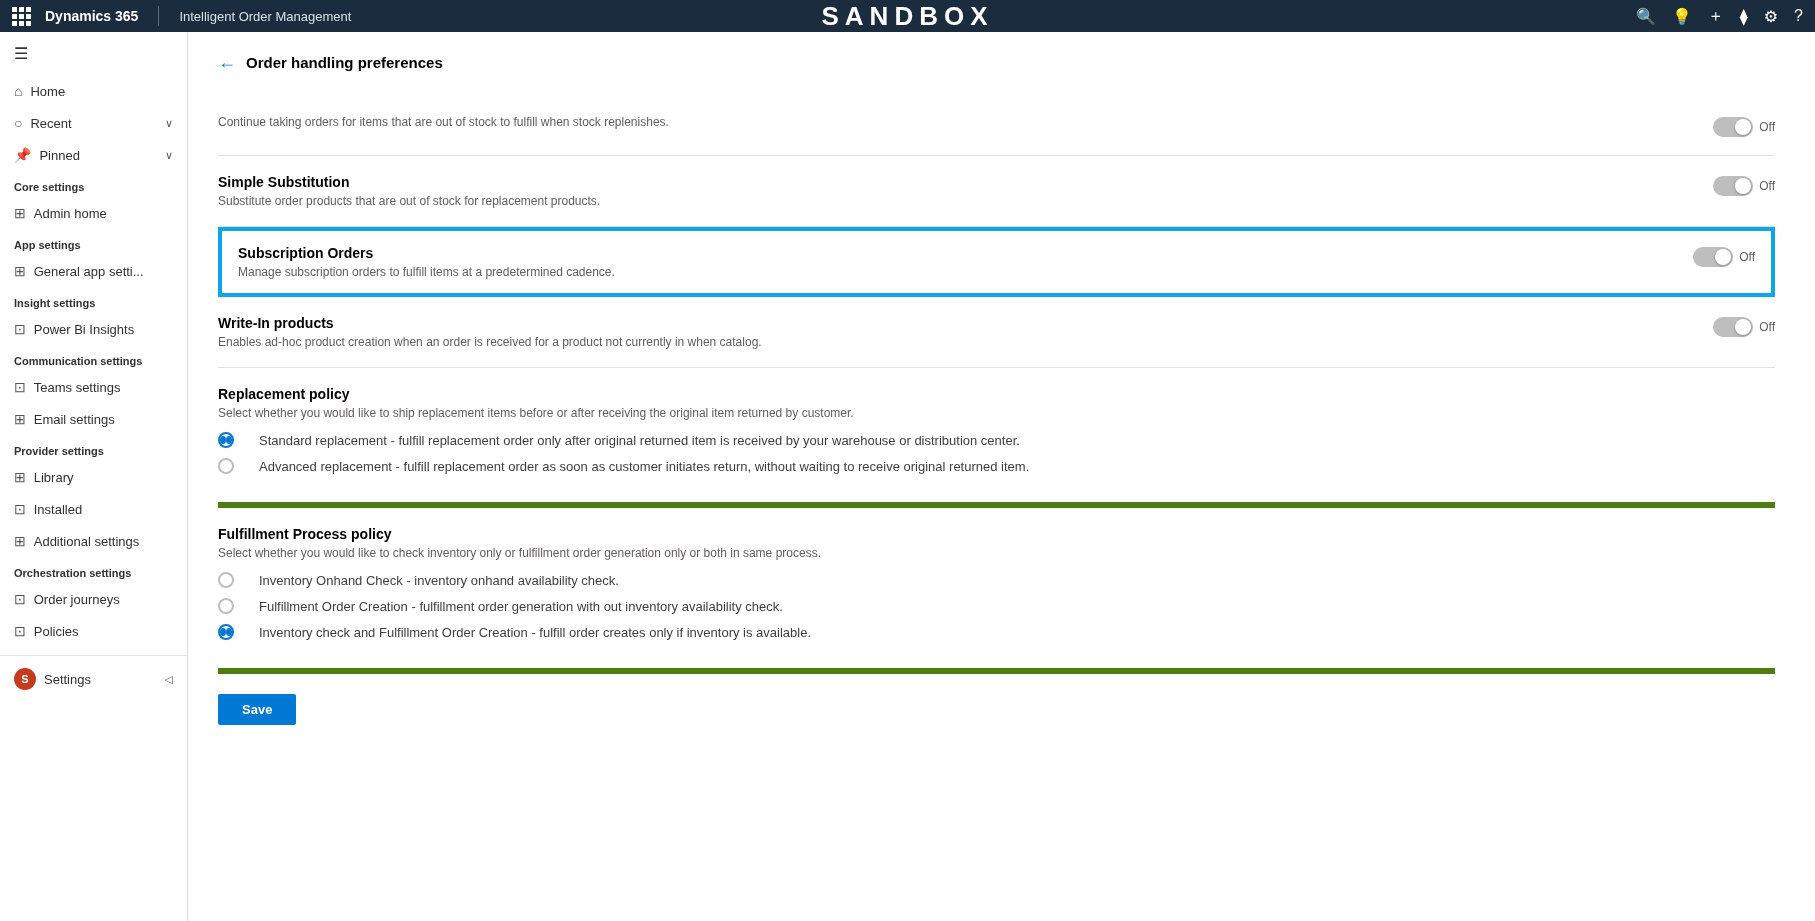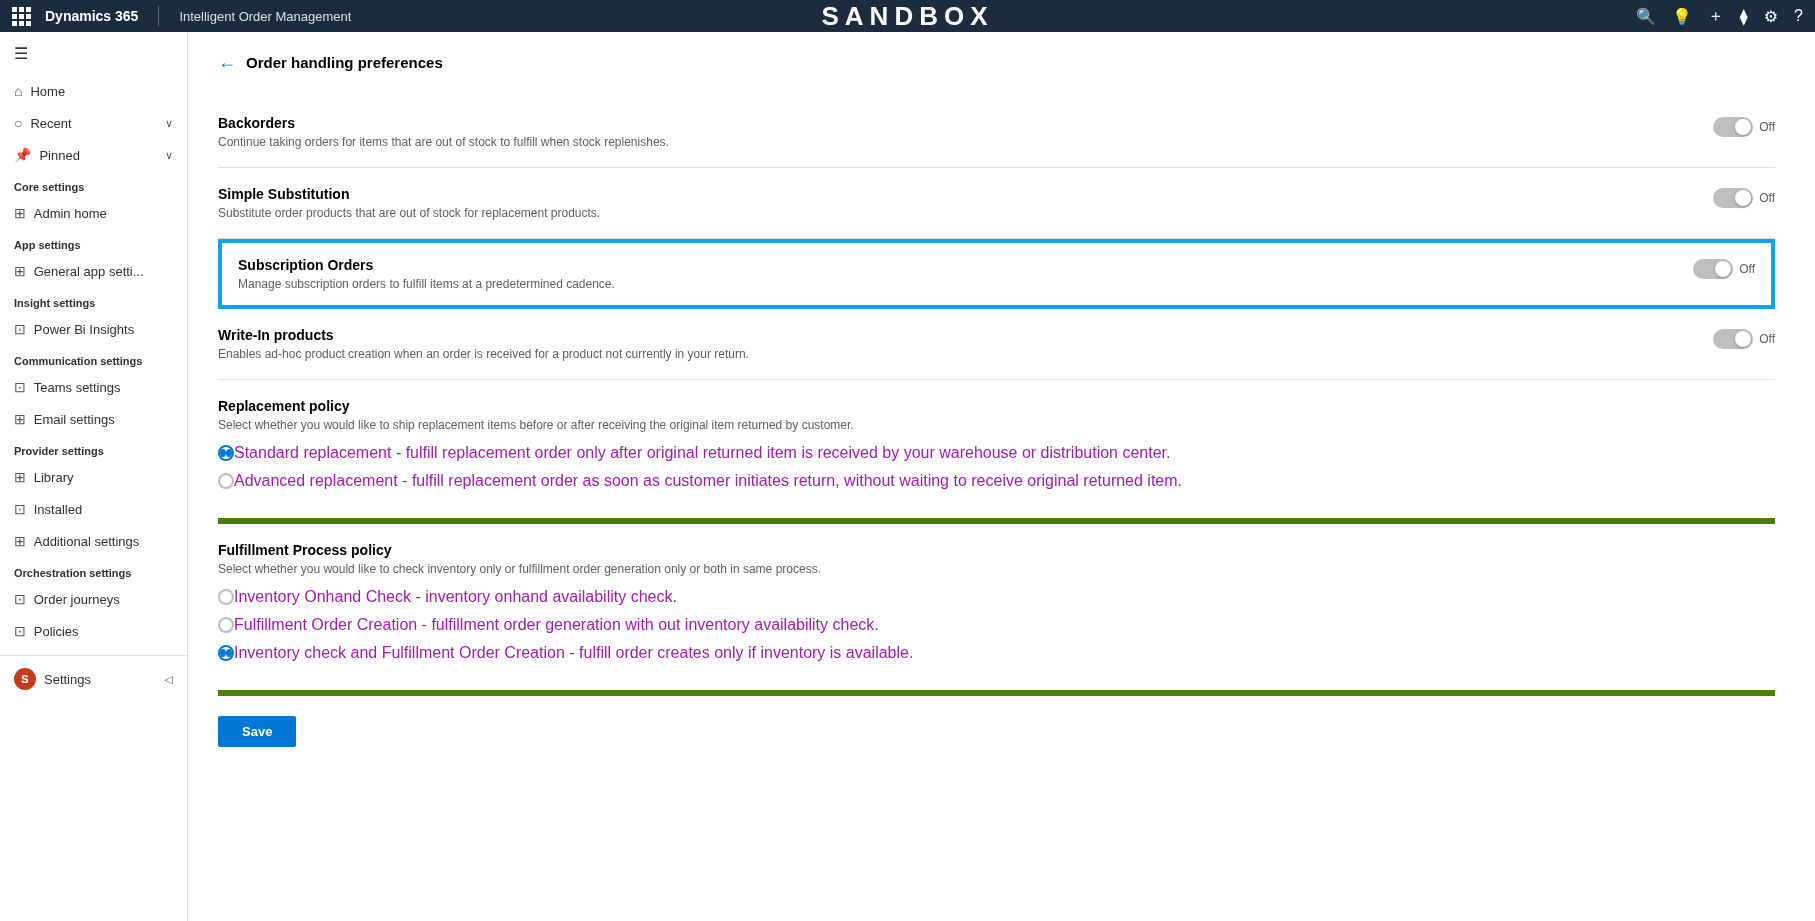--- a/index.html
+++ b/index.html
@@ -217,24 +217,24 @@
       margin-bottom: 4px;
     }
     .policy-desc {
       font-size: 12px;
       color: #605e5c;
       margin-bottom: 12px;
     }
     .radio-option {
       display: flex;
       align-items: center;
-      gap: 0;
+      gap: 25px;
       margin-bottom: 10px;
-      font-size: 16px;
-      color: #a21caf;
+      font-size: 13px;
+      color: #404040;
     }
     .radio-btn {
       width: 16px; height: 16px;
       border-radius: 50%;
       border: 2px solid #bebebe;
       flex-shrink: 0;
       display: flex; align-items: center; justify-content: center;
       cursor: pointer;
     }
     .radio-btn.selected {
@@ -383,21 +383,20 @@
 
   <div class="content">
 
     <div class="page-header">
       <span class="back-arrow">←</span>
       <h1 class="page-title">Order handling preferences</h1>
     </div>
 
     <div class="setting-row">
       <div class="setting-info">
-        <div class="setting-title">Backorders</div>
         <div class="setting-desc">Continue taking orders for items that are out of stock to fulfill when stock replenishes.</div>
       </div>
       <div class="setting-toggle">
         <div class="toggle-switch">
           <div class="toggle-knob"></div>
         </div>
         <span class="toggle-label">Off</span>
       </div>
     </div>
 
@@ -425,21 +424,21 @@
             <div class="toggle-knob"></div>
           </div>
           <span class="toggle-label">Off</span>
         </div>
       </div>
     </div>
 
     <div class="setting-row">
       <div class="setting-info">
         <div class="setting-title">Write-In products</div>
-        <div class="setting-desc">Enables ad-hoc product creation when an order is received for a product not currently in your return.</div>
+        <div class="setting-desc">Enables ad-hoc product creation when an order is received for a product not currently in when catalog.</div>
       </div>
       <div class="setting-toggle">
         <div class="toggle-switch">
           <div class="toggle-knob"></div>
         </div>
         <span class="toggle-label">Off</span>
       </div>
     </div>
 
     <div class="policy-section">

